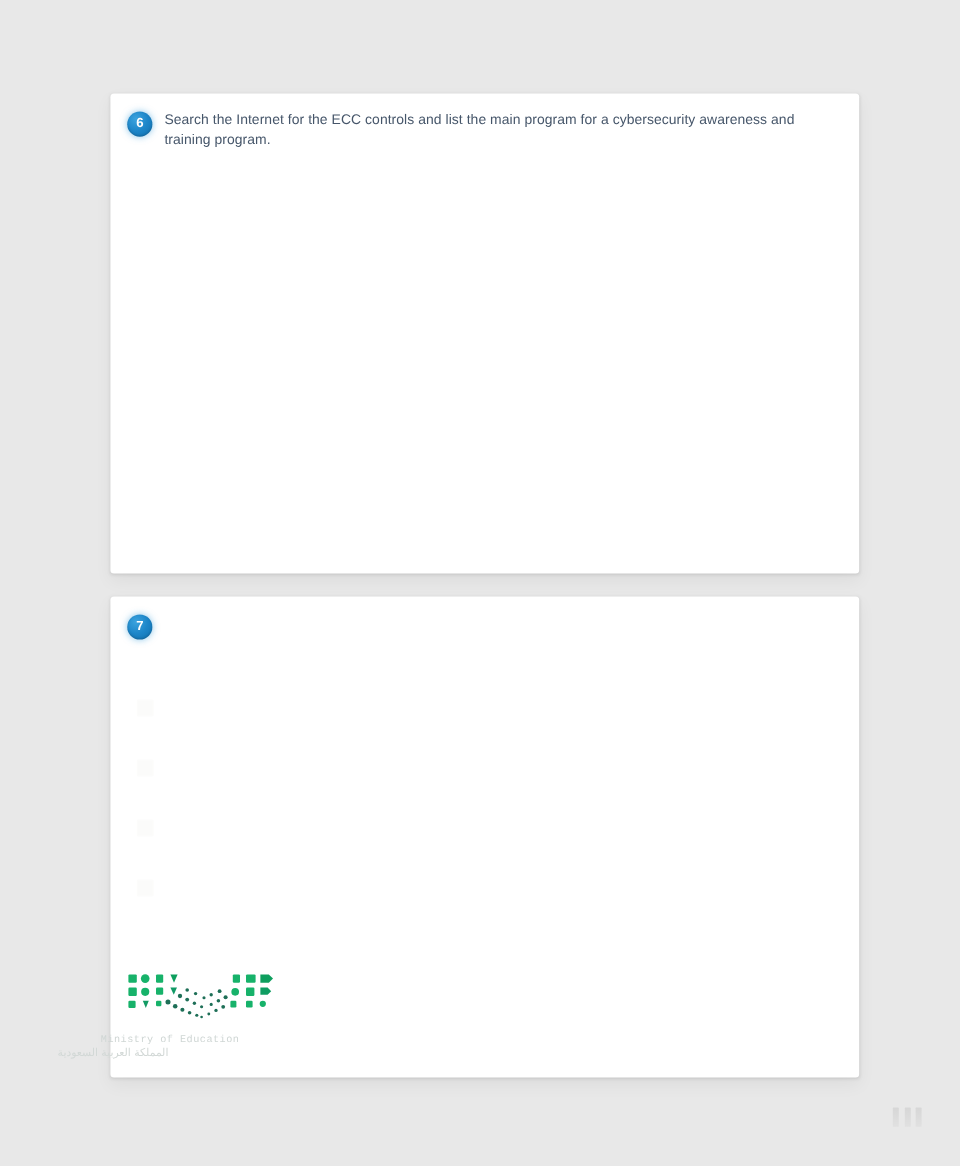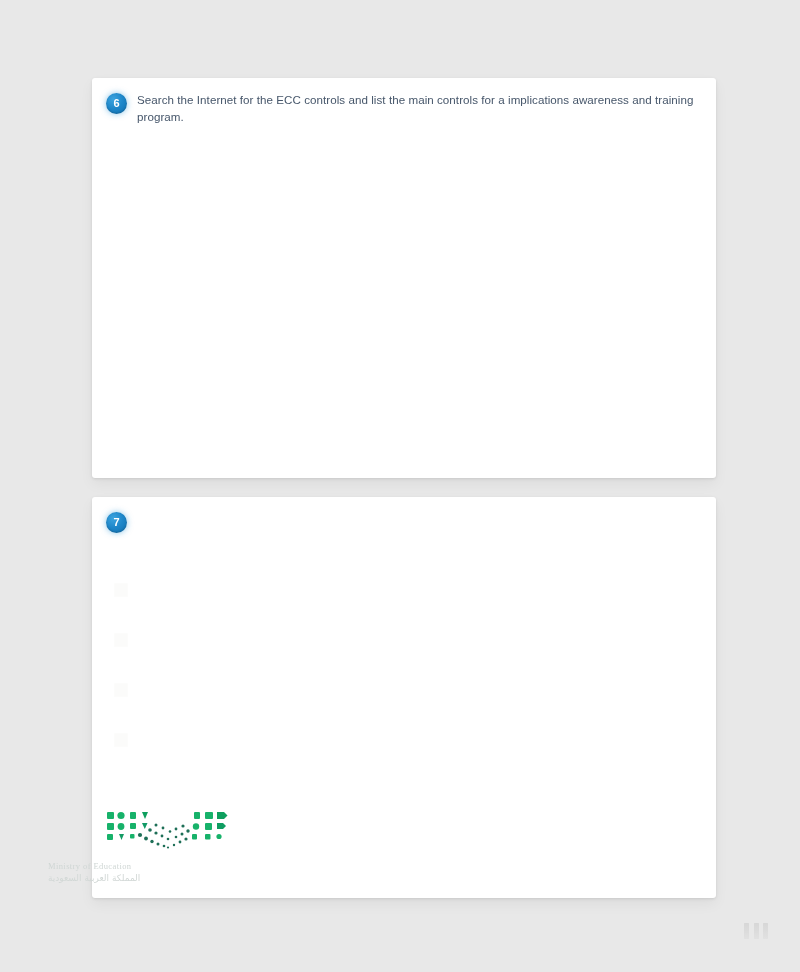--- a/index.html
+++ b/index.html
@@ -119,22 +119,23 @@
     font-family: "DejaVu Sans", sans-serif;
     white-space: nowrap;
     opacity: 0.92;
   }
   .moe-en {
     color: #cfd6d4;
     font-size: 8.5px;
     line-height: 12px;
     letter-spacing: 0.4px;
     direction: ltr;
-    font-family: Liberation Serif, serif;
+    font-family: Liberation Mono, monospace;
     white-space: nowrap;
+    margin-left: 36px;
   }
   .moe-ar-sub {
     color: #d2d8d6;
     font-size: 9px;
     line-height: 13px;
     letter-spacing: 0.3px;
     font-family: "DejaVu Sans", sans-serif;
     white-space: nowrap;
   }
 
@@ -158,21 +159,21 @@
   }
 </style>
 </head>
 <body>
 
 <div class="page">
 
   <div class="q-card" id="card-6">
     <div class="q-row">
       <div class="q-badge">6</div>
-      <div class="q-text">Search the Internet for the ECC controls and list the main controls for a implications awareness and training program.</div>
+      <div class="q-text">Search the Internet for the ECC controls and list the main program for a cybersecurity awareness and training program.</div>
     </div>
     <div class="answer-area"></div>
   </div>
 
   <div class="q-card" id="card-7">
     <div class="q-row">
       <div class="q-badge">7</div>
     </div>
     <div class="answer-marks">
       <span></span>

